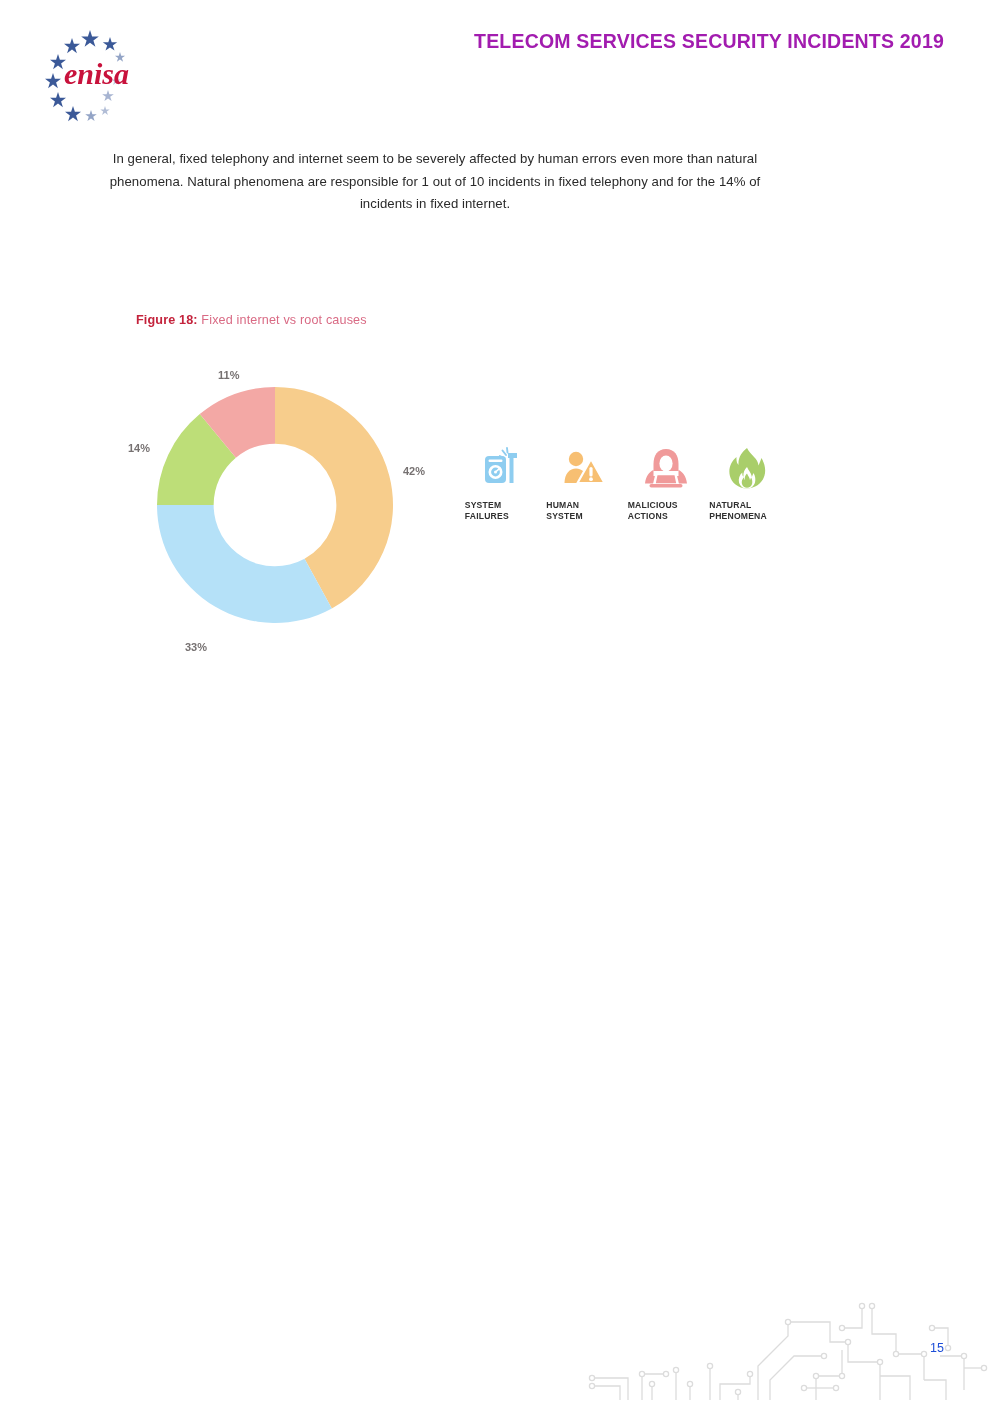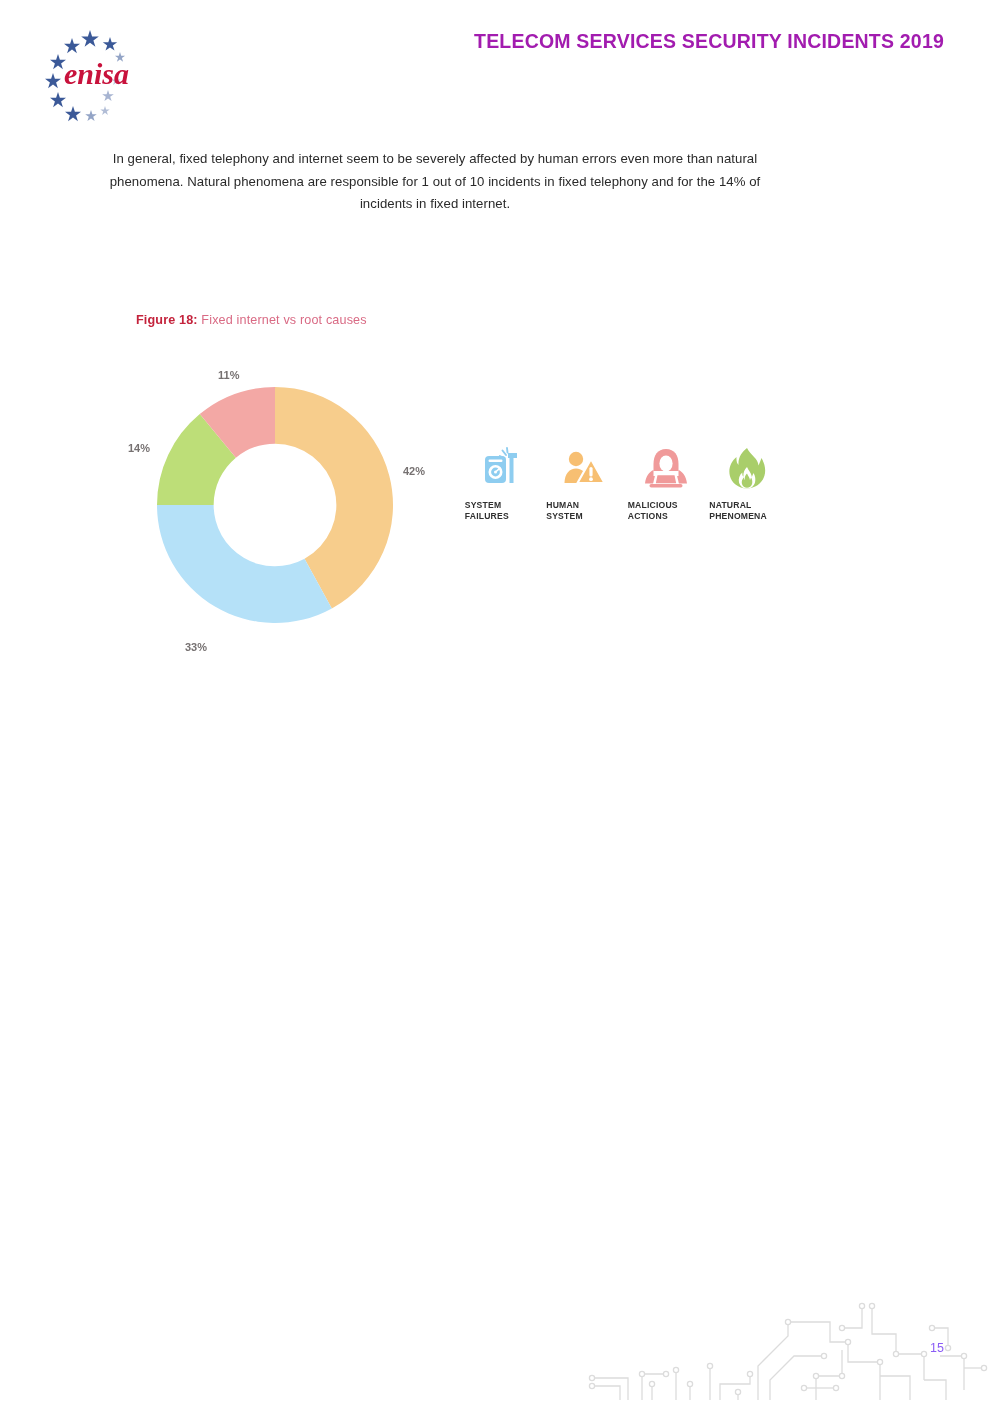--- a/index.html
+++ b/index.html
@@ -157,21 +157,21 @@
     width: 412px;
     height: 115px;
     pointer-events: none;
   }
 
   .page-number {
     position: absolute;
     right: 48px;
     bottom: 48px;
     font-size: 12.5px;
-    color: #8b5cf6;
+    color: #1d4ed8;
   }
 </style>
 </head>
 <body>
 
 <div class="page-header">
 
   <div class="enisa-logo">
     <svg width="120" height="100" viewBox="0 0 120 100">
       <g fill="#3B5998">

